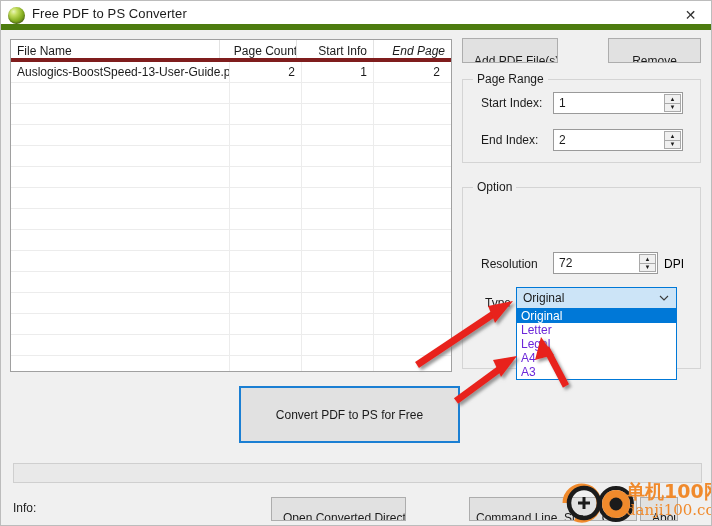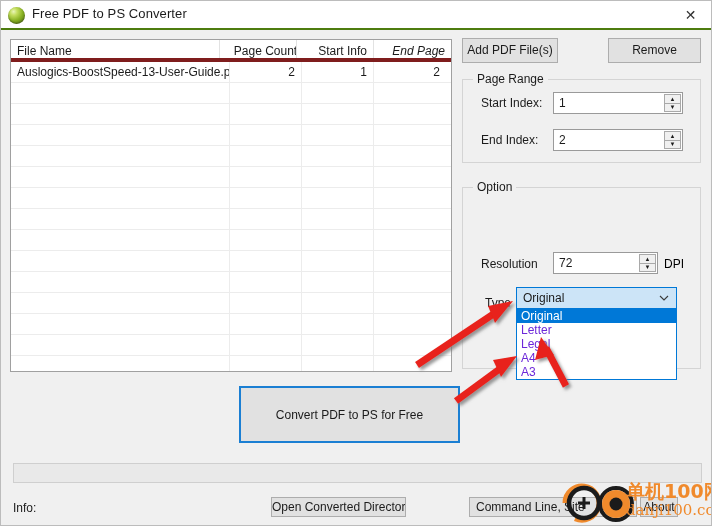--- a/index.html
+++ b/index.html
@@ -20,21 +20,21 @@
     box-sizing: border-box;
     border: 1px solid #bcbcbc;
   }
 
   
   .titlebar {
     position: absolute;
     left: 0; top: 0;
     width: 712px; height: 29px;
     background: #ffffff;
-    border-bottom: 2px solid #4d7c0f;
+    border-bottom: 6px solid #4d7c0f;
     box-sizing: border-box;
   }
   .title-icon {
     position: absolute;
     left: 7px; top: 6px;
     width: 17px; height: 17px;
     border-radius: 50%;
     background:
       radial-gradient(circle at 33% 27%, #e9f5b9 0%, #c4de5e 22%, #87b022 55%, #5c7d18 85%, #41580f 100%);
     box-shadow: inset 0 -1px 2px rgba(0,0,0,.35);
@@ -119,21 +119,21 @@
     background: #e1e1e1;
     border: 1px solid #adadad;
     font-family: "Liberation Sans", sans-serif;
     font-size: 12px;
     color: #1b1b1b;
     box-sizing: border-box;
     cursor: default;
     text-align: center;
     white-space: nowrap;
     overflow: hidden;
-    padding: 0;
+    padding: 11px;
   }
   .btn-add {
     position: absolute;
     left: 3px; top: 4px;
     width: 96px; height: 25px;
     line-height: 23px;
   }
   .btn-remove {
     position: absolute;
     left: 149px; top: 4px;

